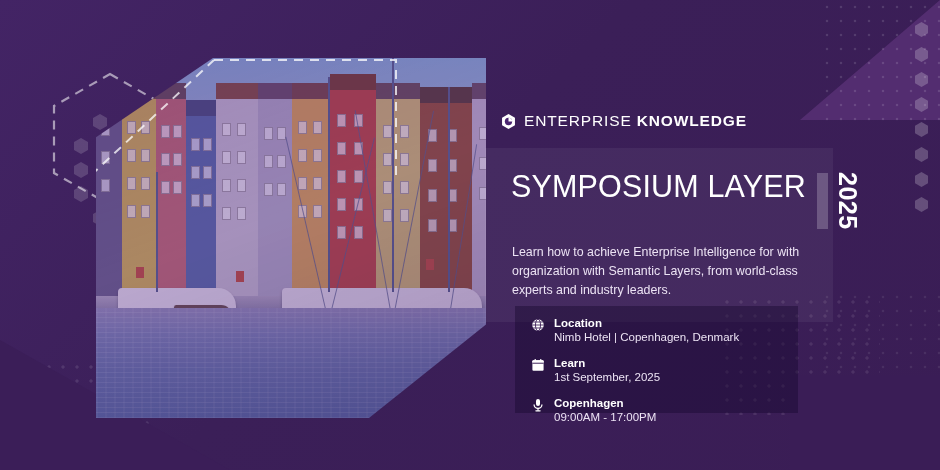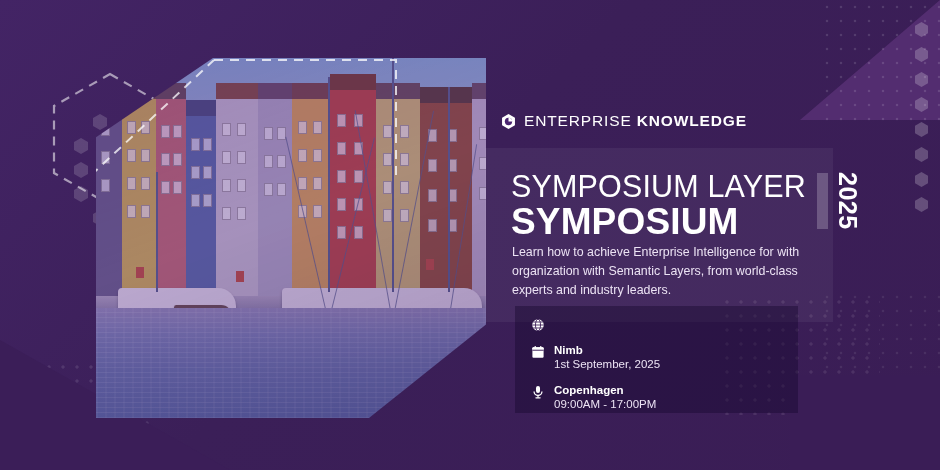--- a/index.html
+++ b/index.html
@@ -367,21 +367,20 @@
       </svg>
       <div class="logo-text">
         <span class="lt1">ENTERPRISE</span>
         <span class="lt2">KNOWLEDGE</span>
       </div>
     </div>
 
     <div class="title-wrap">
       <div class="title-main">
         <div class="t-line1">SYMPOSIUM LAYER</div>
-        <div class="t-line2">SYMPOSIUM</div>
       </div>
       <div class="year-bar"></div>
       <div class="year">2025</div>
     </div>
 
     <div class="blurb">Learn how to achieve Enterprise Intelligence for with organization with Semantic Layers, from world-class experts and industry leaders.</div>
 
     <div class="infobox"></div>
 
     <div class="info-list">
@@ -390,33 +389,35 @@
         <svg class="info-ico" viewBox="0 0 16 16">
           <circle cx="8" cy="8" r="6.6" fill="#ffffff"></circle>
           <g stroke="#3b1f58" stroke-width="1" fill="none">
             <ellipse cx="8" cy="8" rx="2.9" ry="6.6"></ellipse>
             <line x1="1.4" y1="8" x2="14.6" y2="8"></line>
             <line x1="2.4" y1="4.6" x2="13.6" y2="4.6"></line>
             <line x1="2.4" y1="11.4" x2="13.6" y2="11.4"></line>
           </g>
         </svg>
         <div class="info-txt">
+          <span class="info-label">Location</span>
+          <span class="info-value">Nimb Hotel | Copenhagen, Denmark</span>
         </div>
       </div>
 
       <div class="info-row">
         <svg class="info-ico" viewBox="0 0 16 16">
           <rect x="1.6" y="2.6" width="12.8" height="12" rx="1.2" fill="#ffffff"></rect>
           <rect x="1.6" y="2.6" width="12.8" height="3.4" rx="1.2" fill="#ffffff"></rect>
           <rect x="1.6" y="5.4" width="12.8" height="1.1" fill="#3b1f58"></rect>
           <rect x="4.1" y="1" width="1.6" height="3" rx=".7" fill="#ffffff"></rect>
           <rect x="10.3" y="1" width="1.6" height="3" rx=".7" fill="#ffffff"></rect>
         </svg>
         <div class="info-txt">
-          <span class="info-label">Nimb</span>
+          <span class="info-label">Learn</span>
           <span class="info-value">1st September, 2025</span>
         </div>
       </div>
 
       <div class="info-row">
         <svg class="info-ico" viewBox="0 0 16 16">
           <rect x="5.7" y="1" width="4.6" height="8.2" rx="2.3" fill="#ffffff"></rect>
           <path d="M3.5 7.3 a4.5 4.5 0 0 0 9 0" fill="none" stroke="#ffffff" stroke-width="1.5"></path>
           <rect x="7.3" y="11.4" width="1.4" height="3.2" fill="#ffffff"></rect>
           <rect x="4.9" y="14" width="6.2" height="1.4" rx=".7" fill="#ffffff"></rect>

